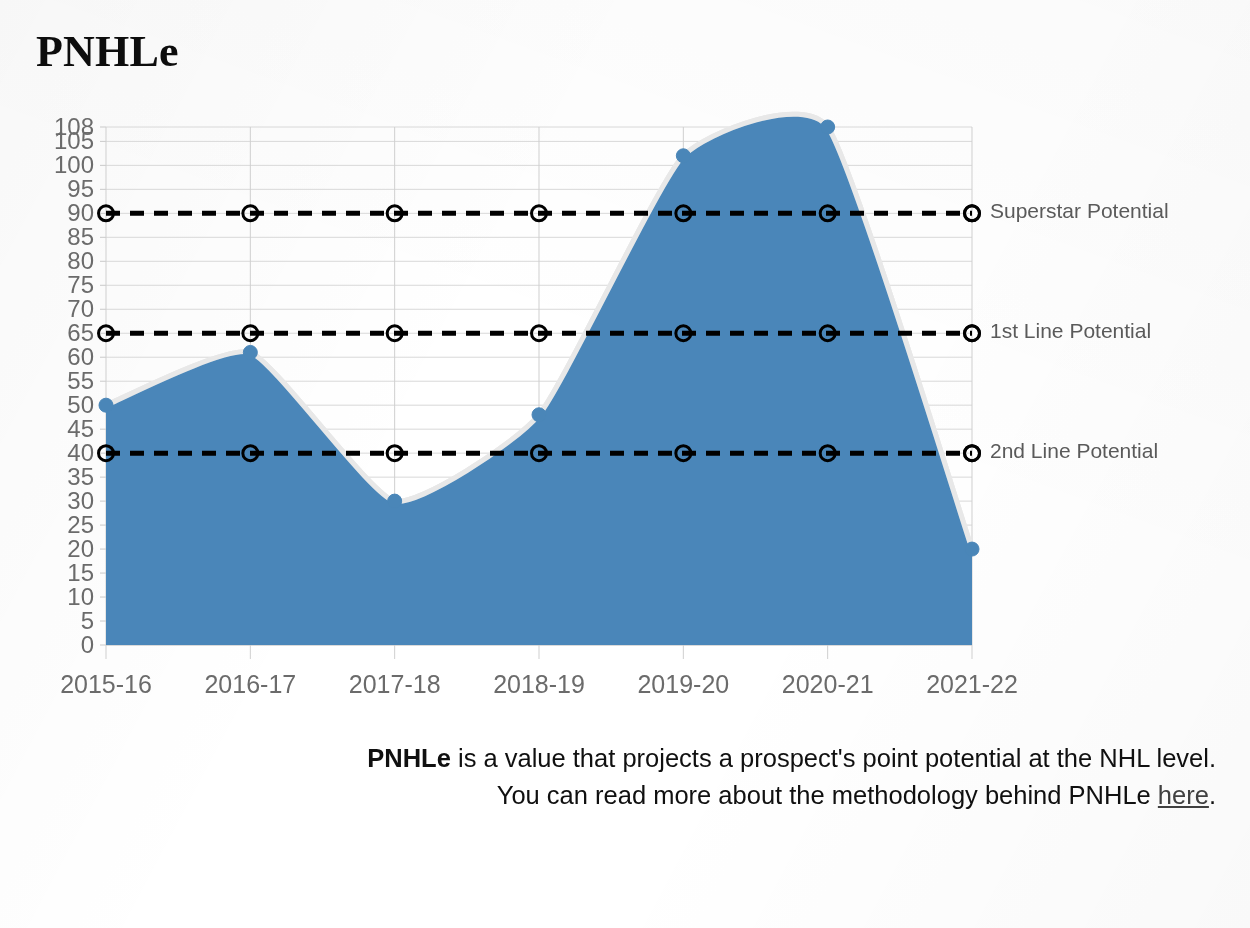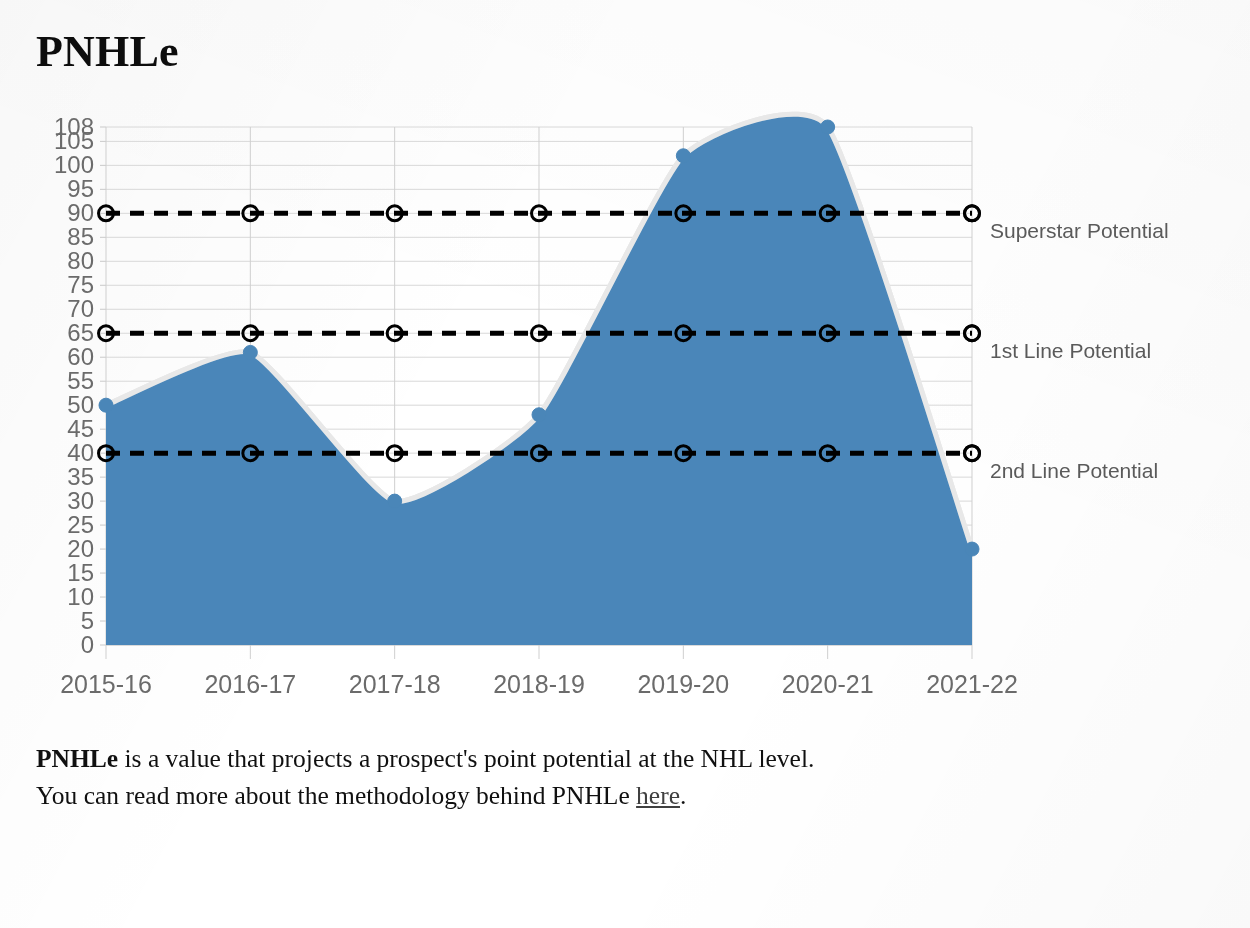--- a/index.html
+++ b/index.html
@@ -55,32 +55,32 @@
   #chart-svg {
     display: block;
   }
 
   .legend-label {
     position: absolute;
     font-family: "Liberation Sans", sans-serif;
     font-size: 21px;
     color: #5a5a5a;
     white-space: nowrap;
-    margin-top: 20px;
   }
 
   #footer-text {
     position: absolute;
     left: 36px;
     top: 740px;
     width: 1180px;
-    font-family: Liberation Serif, serif;
+    font-family: Liberation Sans, sans-serif;
     font-size: 25.5px;
     line-height: 37px;
     color: #101010;
+    text-align: right;
   }
   #footer-text b { font-weight: bold; }
   #footer-text a {
     color: #404040;
     text-decoration: underline;
   }
 </style>
 </head>
 <body>
 

